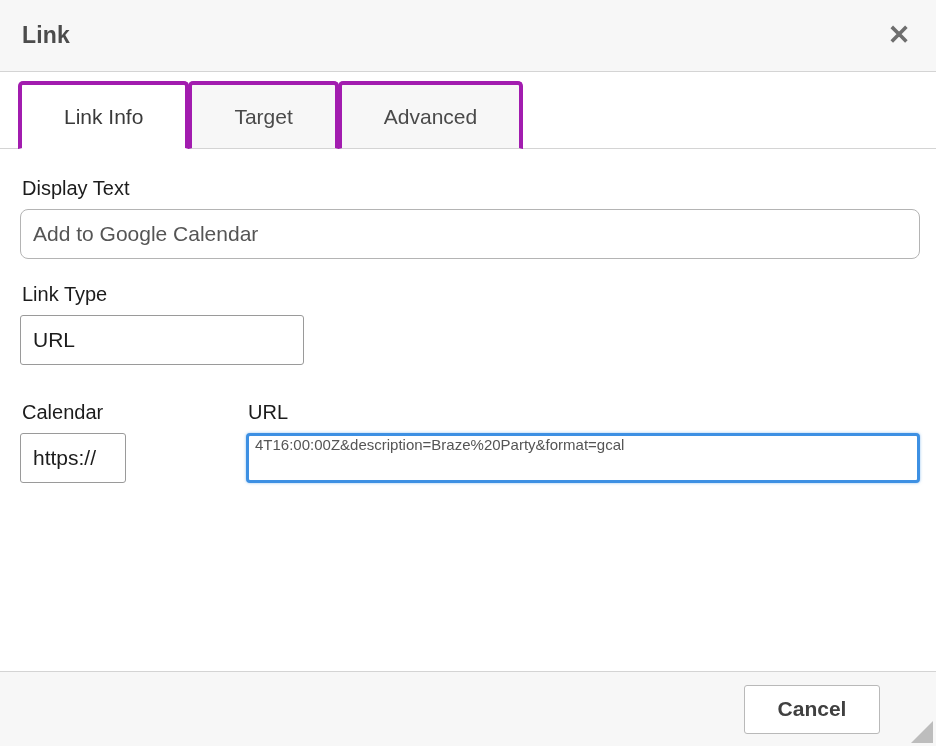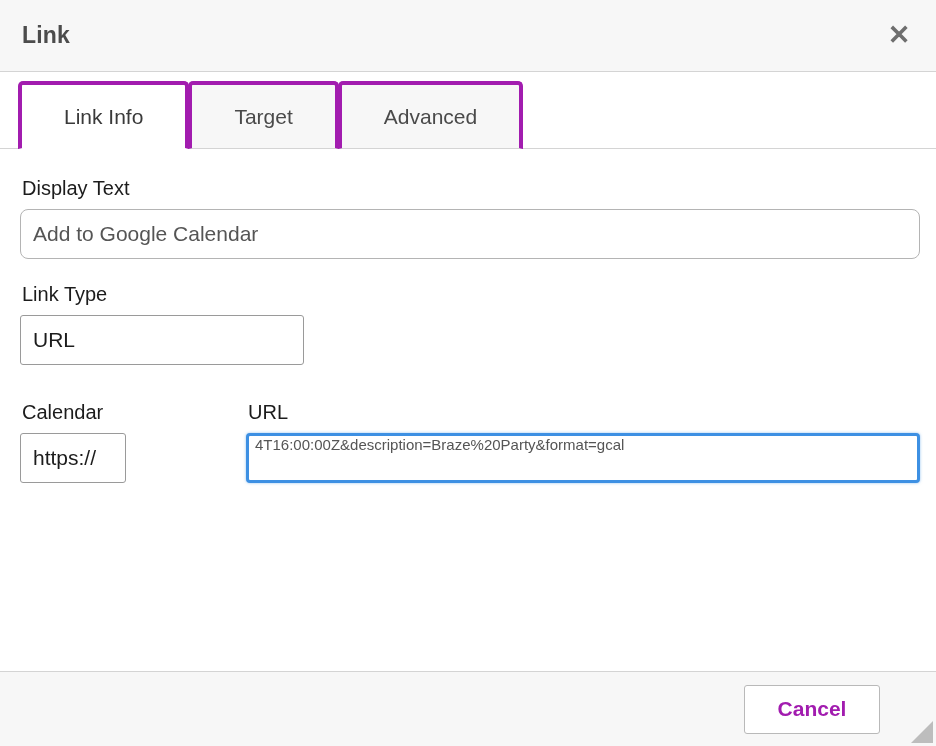--- a/index.html
+++ b/index.html
@@ -206,21 +206,21 @@
     justify-content: center;
     font-size: 21px;
     font-weight: bold;
     border-radius: 3px;
     cursor: pointer;
     padding: 0 18px;
   }
   .btn-cancel {
     background: #ffffff;
     border: 1px solid #b9b9b9;
-    color: #a21caf;
+    color: #404040;
     margin-right: 18px;
   }
   .btn-ok {
     background: #3c8445;
     border: 1px solid #3c8445;
     color: #ffffff;
     min-width: 96px;
   }
   .resize-grip {
     position: absolute;

